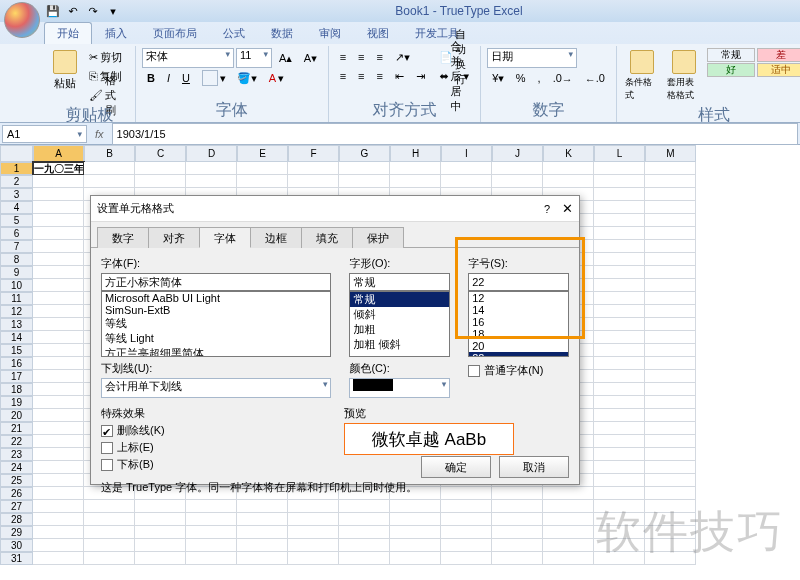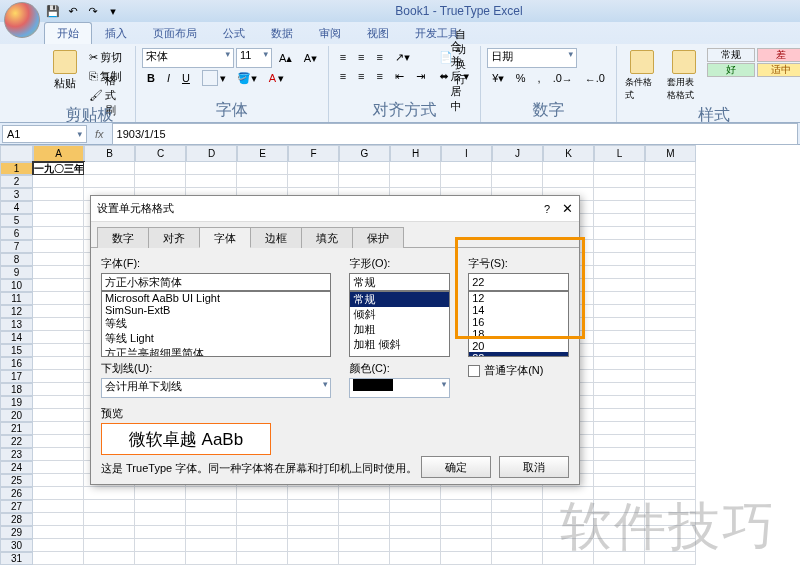--- a/index.html
+++ b/index.html
@@ -55,21 +55,21 @@
 .lst div{padding:0 3px;white-space:nowrap}
 .lst .sel{background:#0a246a;color:#fff}
 .orange-hl{position:absolute;border:3px solid #f39200;pointer-events:none;z-index:60}
 .dlg-row2{padding:0 10px;display:flex;gap:18px}
 .chkrow{display:flex;align-items:center;gap:4px;font-size:11px;margin:2px 0}
 .chk{width:12px;height:12px;border:1px solid #7a7a7a;background:#fff}
 .preview{width:170px;height:32px;border:1px solid #f97316;background:#fff;display:flex;align-items:center;justify-content:center;font-size:17px;font-family:Liberation Sans, sans-serif}
 .dlg-note{padding:6px 10px;font-size:11px}
 .dlg-buttons{position:absolute;bottom:6px;right:10px;display:flex;gap:8px}
 .btn{width:70px;height:22px;border:1px solid #888;background:linear-gradient(#fff,#e4e4e4);text-align:center;line-height:20px}
-.watermark{position:absolute;right:24px;bottom:18px;font-size:52px;color:rgba(120,120,120,.35);font-family:SimHei;letter-spacing:2px;pointer-events:none}
+.watermark{position:absolute;right:16px;bottom:18px;font-size:45px;color:rgba(120,120,120,.35);font-family:SimHei;letter-spacing:2px;pointer-events:none}
 .style-cells{display:flex;flex-direction:column;gap:1px}
 .sc{width:48px;height:14px;border:1px solid #bbb;font-size:10px;text-align:center;line-height:12px}
 </style>
 </head>
 <body>
 
 <div class="office-btn"></div>
 <div class="titlebar">
   <div class="qat" style="margin-left:40px">
     <div class="qat-btn">💾</div>
@@ -788,20 +788,35 @@
           <div class="sel">22</div>
       </div>
       <div class="chkrow" style="margin-top:6px">
           <span class="chk"></span>
           <span>普通字体(N)</span>
         </div>
     </div>
   </div>
   <div class="dlg-row2">
     <div style="flex:1">
+      <span class="lbl">特殊效果</span>
+      <div class="chkrow">
+          <span class="chk" style="background:linear-gradient(#fff,#fff);position:relative">✔</span>
+          <span>删除线(K)</span>
+        </div>
+      <div class="chkrow">
+          <span class="chk"></span>
+          <span>上标(E)</span>
+        </div>
+      <div class="chkrow">
+          <span class="chk"></span>
+          <span>下标(B)</span>
+        </div>
+    </div>
+    <div style="flex:1">
       <span class="lbl">预览</span>
       <div class="preview">微软卓越 AaBb</div>
     </div>
   </div>
   <div class="dlg-note">这是 TrueType 字体。同一种字体将在屏幕和打印机上同时使用。</div>
   <div class="dlg-buttons">
     <div class="btn">确定</div>
     <div class="btn">取消</div>
   </div>
 </div>

